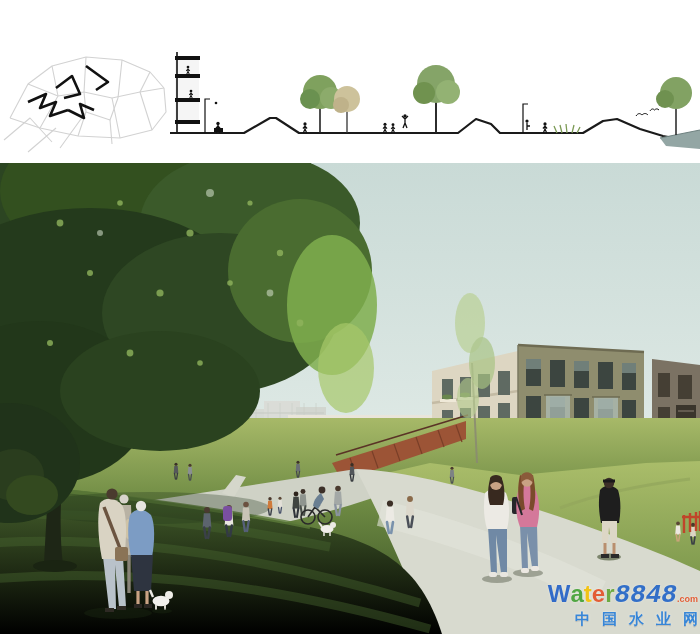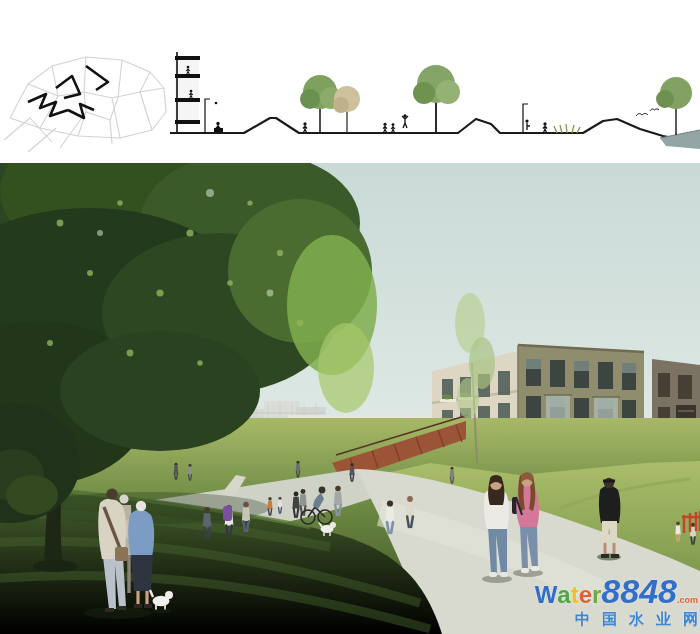--- a/index.html
+++ b/index.html
@@ -6,21 +6,21 @@
   .stage{position:relative;width:700px;height:634px;background:#ffffff;overflow:hidden;
          font-family:"Liberation Sans",sans-serif;}
   .diagram-band{position:absolute;left:0;top:0;width:700px;height:163px;background:#ffffff;}
   .photo{position:absolute;left:0;top:163px;width:700px;height:471px;}
   svg{display:block;}
   
   .wm{position:absolute;right:2px;bottom:8px;text-align:right;opacity:.95;line-height:1;z-index:5;}
   .wm-row1{font-weight:bold;font-size:24px;letter-spacing:0px;white-space:nowrap;
            text-shadow:0 0 2px rgba(255,255,255,.55);}
   .wm-row1 .ltr{display:inline-block;}
-  .wm-num{font-family:Liberation Sans, sans-serif;font-style:italic;font-weight:bold;font-size:34px;}
+  .wm-num{font-family:Liberation Mono, monospace;font-style:italic;font-weight:bold;font-size:26px;}
   .wm-suffix{font-size:9px;font-weight:bold;text-align:center;}
   .wm-cn{font-size:15px;font-weight:bold;letter-spacing:12px;margin-right:-12px;margin-top:3px;
          text-shadow:0 0 2px rgba(255,255,255,.9),0 1px 1px rgba(0,0,0,.25);white-space:nowrap;}
 </style>
 </head>
 <body>
 
 <div class="stage">
 
   <div class="diagram-band">

